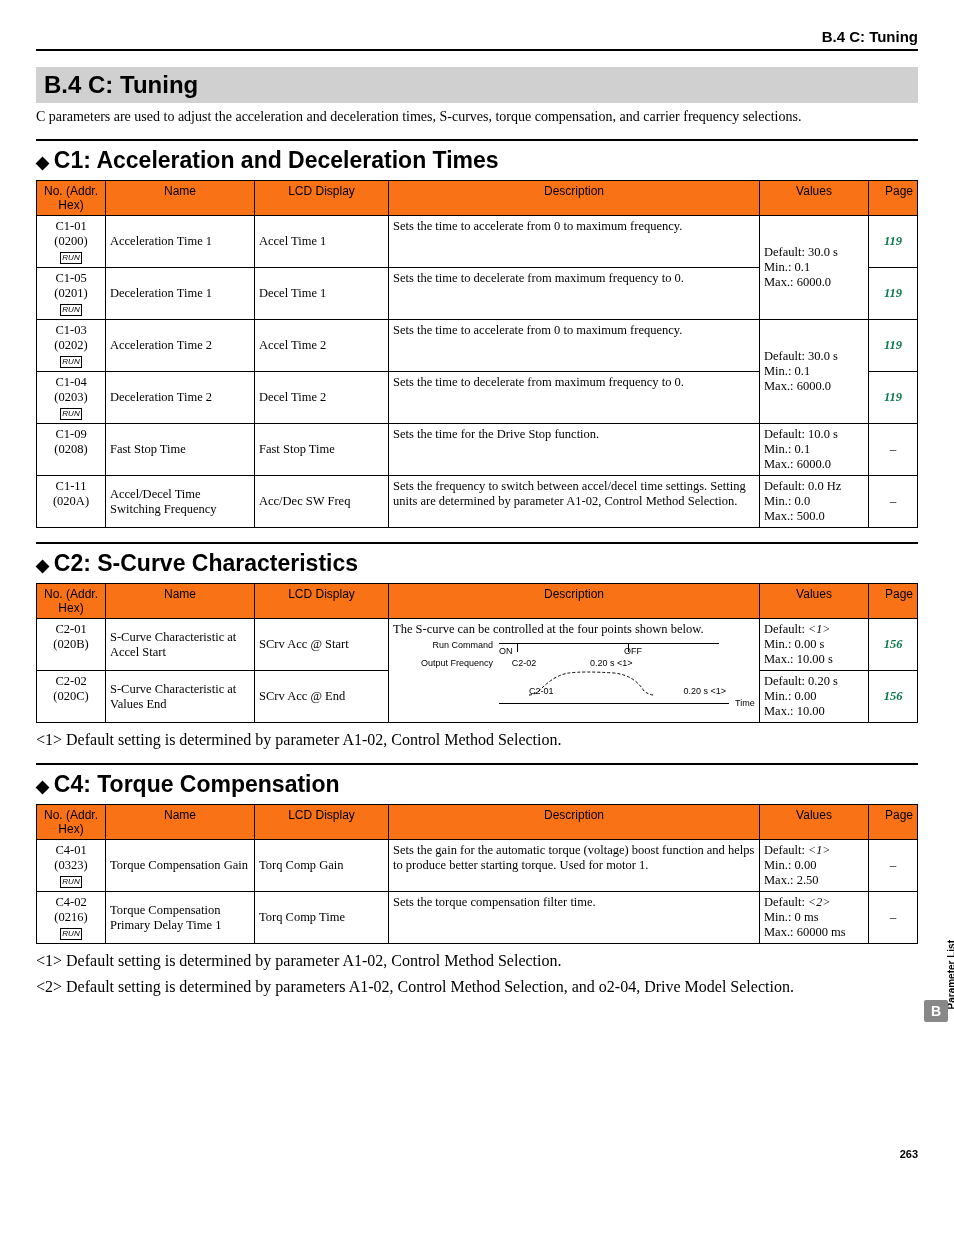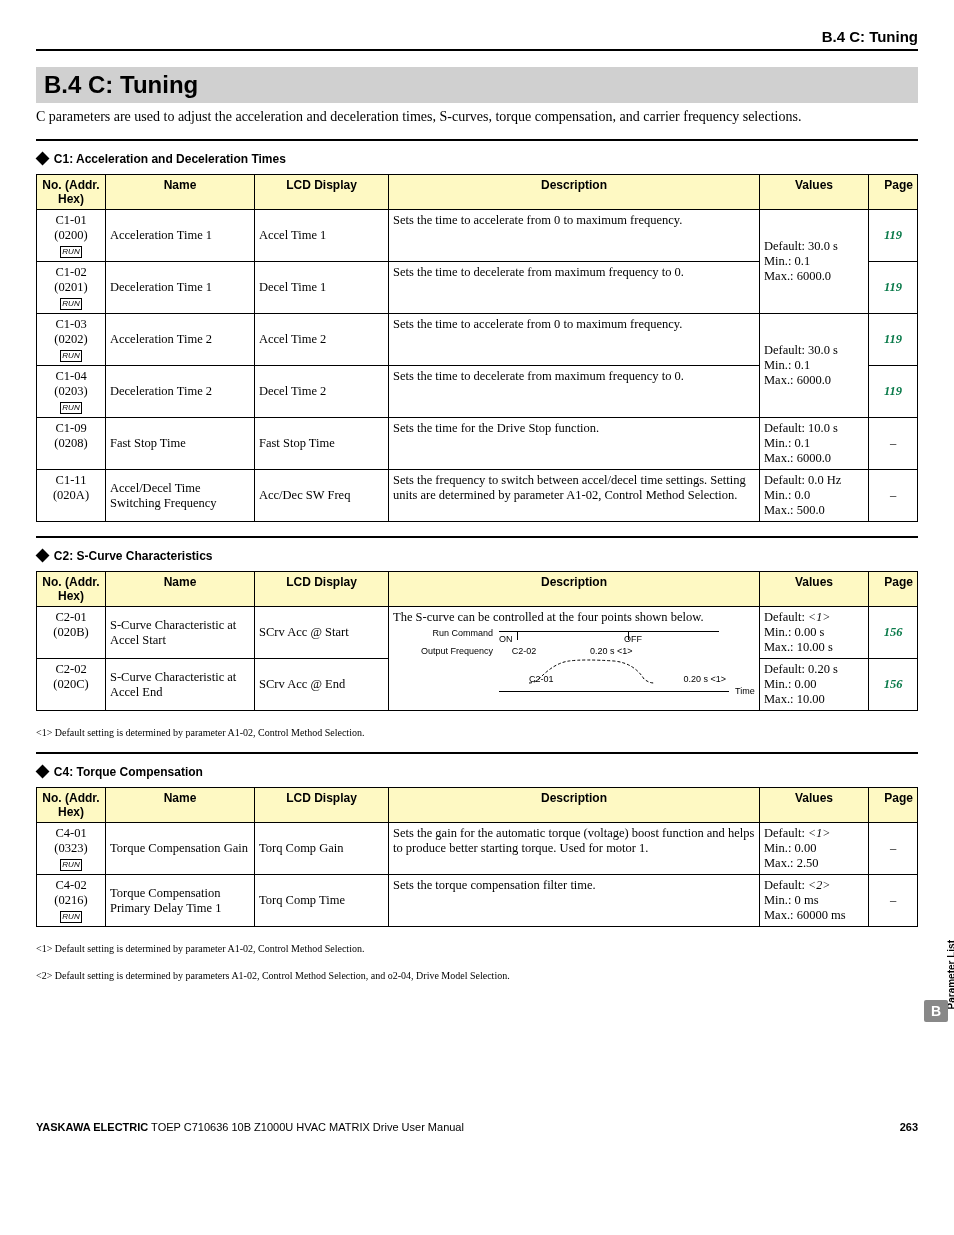--- a/index.html
+++ b/index.html
@@ -28,46 +28,46 @@
     padding: 4px 8px;
     margin-bottom: 6px;
   }
   .intro {
     font-size: 14px;
     margin-bottom: 12px;
   }
   .sub-title {
     font-family: Arial, sans-serif;
     font-weight: bold;
-    font-size: 12px;
+    font-size: 23px;
     border-top: 2px solid #000;
     padding-top: 6px;
     margin-top: 14px;
     margin-bottom: 6px;
   }
   .sub-title::before {
     content: "◆ ";
     font-size: 17px;
   }
   table {
     border-collapse: collapse;
     width: 100%;
     font-size: 12.5px;
   }
   th, td {
     border: 1px solid #000;
     padding: 3px 4px;
     vertical-align: top;
   }
   th {
-    background: #fef9c3;
+    background: #f97316;
     font-family: Arial, sans-serif;
     font-size: 12px;
     text-align: center;
-    font-weight: bold;
+    font-weight: normal;
   }
   .col-no { width: 60px; text-align: center; }
   .col-name { width: 140px; }
   .col-lcd { width: 125px; }
   .col-desc { }
   .col-val { width: 100px; }
   .col-page { width: 40px; text-align: right; }
   .run-badge {
     border: 1px solid #000;
     font-family: Arial, sans-serif;
@@ -81,35 +81,35 @@
     color: #0a7a4a;
     font-weight: bold;
     font-style: italic;
     text-align: center;
   }
   .note-ref {
     font-style: italic;
     font-size: 12px;
   }
   .footnote {
-    font-size: 10px;
-    margin-top: 16px;
+    font-size: 16px;
+    margin-top: 8px;
   }
   .footer {
     position: relative;
     margin-top: 140px;
     font-size: 11px;
     font-family: Arial, sans-serif;
   }
   .footer-left { font-weight: bold; }
   .footer-left .light { font-weight: normal; }
   .footer-right {
     position: absolute;
     right: 0;
-    top: 0;
+    top: 12px;
     font-weight: bold;
   }
   .side-label {
     position: absolute;
     right: 8px;
     top: 940px;
     transform: rotate(-90deg);
     transform-origin: right top;
     font-family: Arial, sans-serif;
     font-size: 10px;
@@ -169,21 +169,21 @@
       <td class="col-no"><span>C1-01</span><br><span>(0200)</span><br><span class="run-badge">RUN</span></td>
       <td style="vertical-align:middle">Acceleration Time 1</td>
       <td style="vertical-align:middle">Accel Time 1</td>
       <td>Sets the time to accelerate from 0 to maximum frequency.</td>
       <td rowspan="2" style="white-space:pre-line;vertical-align:middle">Default: 30.0 s
 Min.: 0.1
 Max.: 6000.0</td>
       <td class="page-link" style="vertical-align:middle">119</td>
     </tr>
     <tr>
-      <td class="col-no"><span>C1-02</span><br><span>(0201)</span><br><span class="run-badge">RUN</span></td>
+      <td class="col-no"><span>C1-05</span><br><span>(0201)</span><br><span class="run-badge">RUN</span></td>
       <td style="vertical-align:middle">Deceleration Time 1</td>
       <td style="vertical-align:middle">Decel Time 1</td>
       <td>Sets the time to decelerate from maximum frequency to 0.</td>
       <td class="page-link" style="vertical-align:middle">119</td>
     </tr>
     <tr>
       <td class="col-no"><span>C1-03</span><br><span>(0202)</span><br><span class="run-badge">RUN</span></td>
       <td style="vertical-align:middle">Acceleration Time 2</td>
       <td style="vertical-align:middle">Accel Time 2</td>
       <td>Sets the time to accelerate from 0 to maximum frequency.</td>
@@ -275,21 +275,21 @@
             <span style="border-top:1px solid #000;width:230px;display:inline-block"></span>
             <span style="padding-left:6px">Time</span>
           </div>
         </div>
       </td>
       <td style="white-space:pre-line">Default: <span class="note-ref">&lt;1&gt;</span><br>Min.: 0.00 s<br>Max.: 10.00 s</td>
       <td class="page-link" style="vertical-align:middle">156</td>
     </tr>
     <tr>
       <td class="col-no"><span>C2-02</span><br><span>(020C)</span></td>
-      <td style="vertical-align:middle">S-Curve Characteristic at Accel End</td>
+      <td style="vertical-align:middle">S-Curve Characteristic at Values End</td>
       <td style="vertical-align:middle">SCrv Acc @ End</td>
       <td style="white-space:pre-line">Default: 0.20 s
 Min.: 0.00
 Max.: 10.00</td>
       <td class="page-link" style="vertical-align:middle">156</td>
     </tr>
   </tbody>
 </table>
 <div class="footnote">&lt;1&gt;   Default setting is determined by parameter A1-02, Control Method Selection.</div>
 
@@ -325,15 +325,14 @@
     </tr>
   </tbody>
 </table>
 <div class="footnote">&lt;1&gt;   Default setting is determined by parameter A1-02, Control Method Selection.</div>
 <div class="footnote">&lt;2&gt;   Default setting is determined by parameters A1-02, Control Method Selection, and o2-04, Drive Model Selection.</div>
 
 <div class="side-label">Parameter List</div>
 <div class="side-badge">B</div>
 
 <div class="footer">
-  <span class="footer-left"><span>YASKAWA ELECTRIC</span><span class="light"> TOEP C710636 10B Z1000U HVAC MATRIX Drive User Manual</span></span>
   <span class="footer-right">263</span>
 </div>
 
 </body></html>

